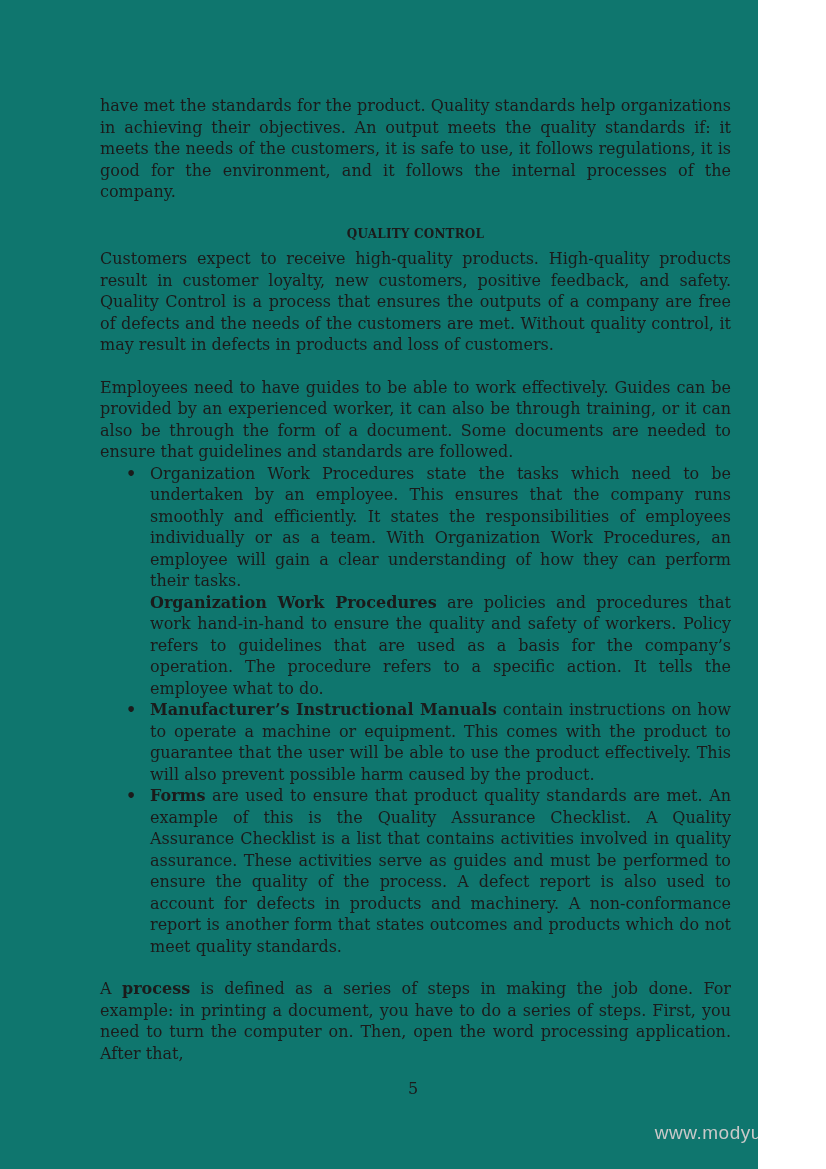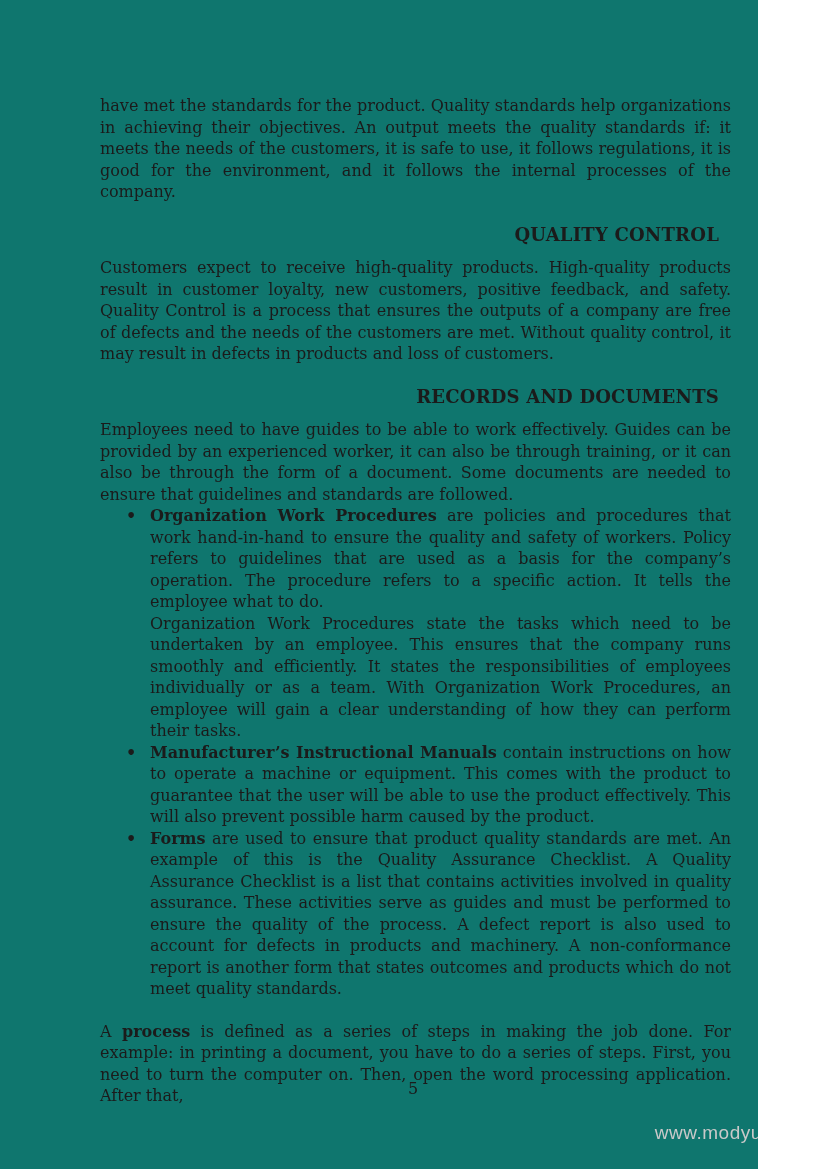--- a/index.html
+++ b/index.html
@@ -18,26 +18,26 @@
   .content {
     position: absolute;
     left: 100px;
     top: 95px;
     width: 631px;
     text-align: justify;
   }
   p { margin: 0; }
   .section { margin-top: 21px; }
   .heading {
-    margin: 12px;
-    font-size: 18px;
+    margin: 3px;
+    font-size: 12px;
     line-height: 21.5px;
     font-weight: bold;
     letter-spacing: 0.2px;
-    text-align: right;
+    text-align: center;
   }
   strong { font-weight: bold; }
   .bullets { margin: 0; }
   .bullet-item { position: relative; padding-left: 50px; }
   .bullet-marker {
     position: absolute;
     left: 26px;
     top: 0;
     width: 20px;
     text-align: left;
@@ -71,29 +71,28 @@
   <div class="content">
 
     <p class="para">have met the standards for the product. Quality standards help organizations in achieving their objectives. An output meets the quality standards if: it meets the needs of the customers, it is safe to use, it follows regulations, it is good for the environment, and it follows the internal processes of the company.</p>
 
     <div class="section">
       <h2 class="heading">QUALITY CONTROL</h2>
       <p>Customers expect to receive high-quality products. High-quality products result in customer loyalty, new customers, positive feedback, and safety. Quality Control is a process that ensures the outputs of a company are free of defects and the needs of the customers are met. Without quality control, it may result in defects in products and loss of customers.</p>
     </div>
 
     <div class="section">
-      <h2 class="heading">RECORDS AND DOCUMENTS</h2>
       <p>Employees need to have guides to be able to work effectively. Guides can be provided by an experienced worker, it can also be through training, or it can also be through the form of a document. Some documents are needed to ensure that guidelines and standards are followed.</p>
 
       <div class="bullets">
 
         <div class="bullet-item">
           <span class="bullet-marker">•</span>
+          <p>Organization Work Procedures state the tasks which need to be undertaken by an employee. This ensures that the company runs smoothly and efficiently. It states the responsibilities of employees individually or as a team. With Organization Work Procedures, an employee will gain a clear understanding of how they can perform their tasks.</p>
           <p><strong>Organization Work Procedures</strong><span> are policies and procedures that work hand-in-hand to ensure the quality and safety of workers. Policy refers to guidelines that are used as a basis for the company’s operation. The procedure refers to a specific action. It tells the employee what to do.</span></p>
-          <p>Organization Work Procedures state the tasks which need to be undertaken by an employee. This ensures that the company runs smoothly and efficiently. It states the responsibilities of employees individually or as a team. With Organization Work Procedures, an employee will gain a clear understanding of how they can perform their tasks.</p>
         </div>
 
         <div class="bullet-item">
           <span class="bullet-marker">•</span>
           <p><strong>Manufacturer’s Instructional Manuals</strong><span> contain instructions on how to operate a machine or equipment. This comes with the product to guarantee that the user will be able to use the product effectively. This will also prevent possible harm caused by the product.</span></p>
         </div>
 
         <div class="bullet-item">
           <span class="bullet-marker">•</span>
           <p><strong>Forms</strong><span> are used to ensure that product quality standards are met. An example of this is the Quality Assurance Checklist. A Quality Assurance Checklist is a list that contains activities involved in quality assurance. These activities serve as guides and must be performed to ensure the quality of the process. A defect report is also used to account for defects in products and machinery. A non-conformance report is another form that states outcomes and products which do not meet quality standards.</span></p>

